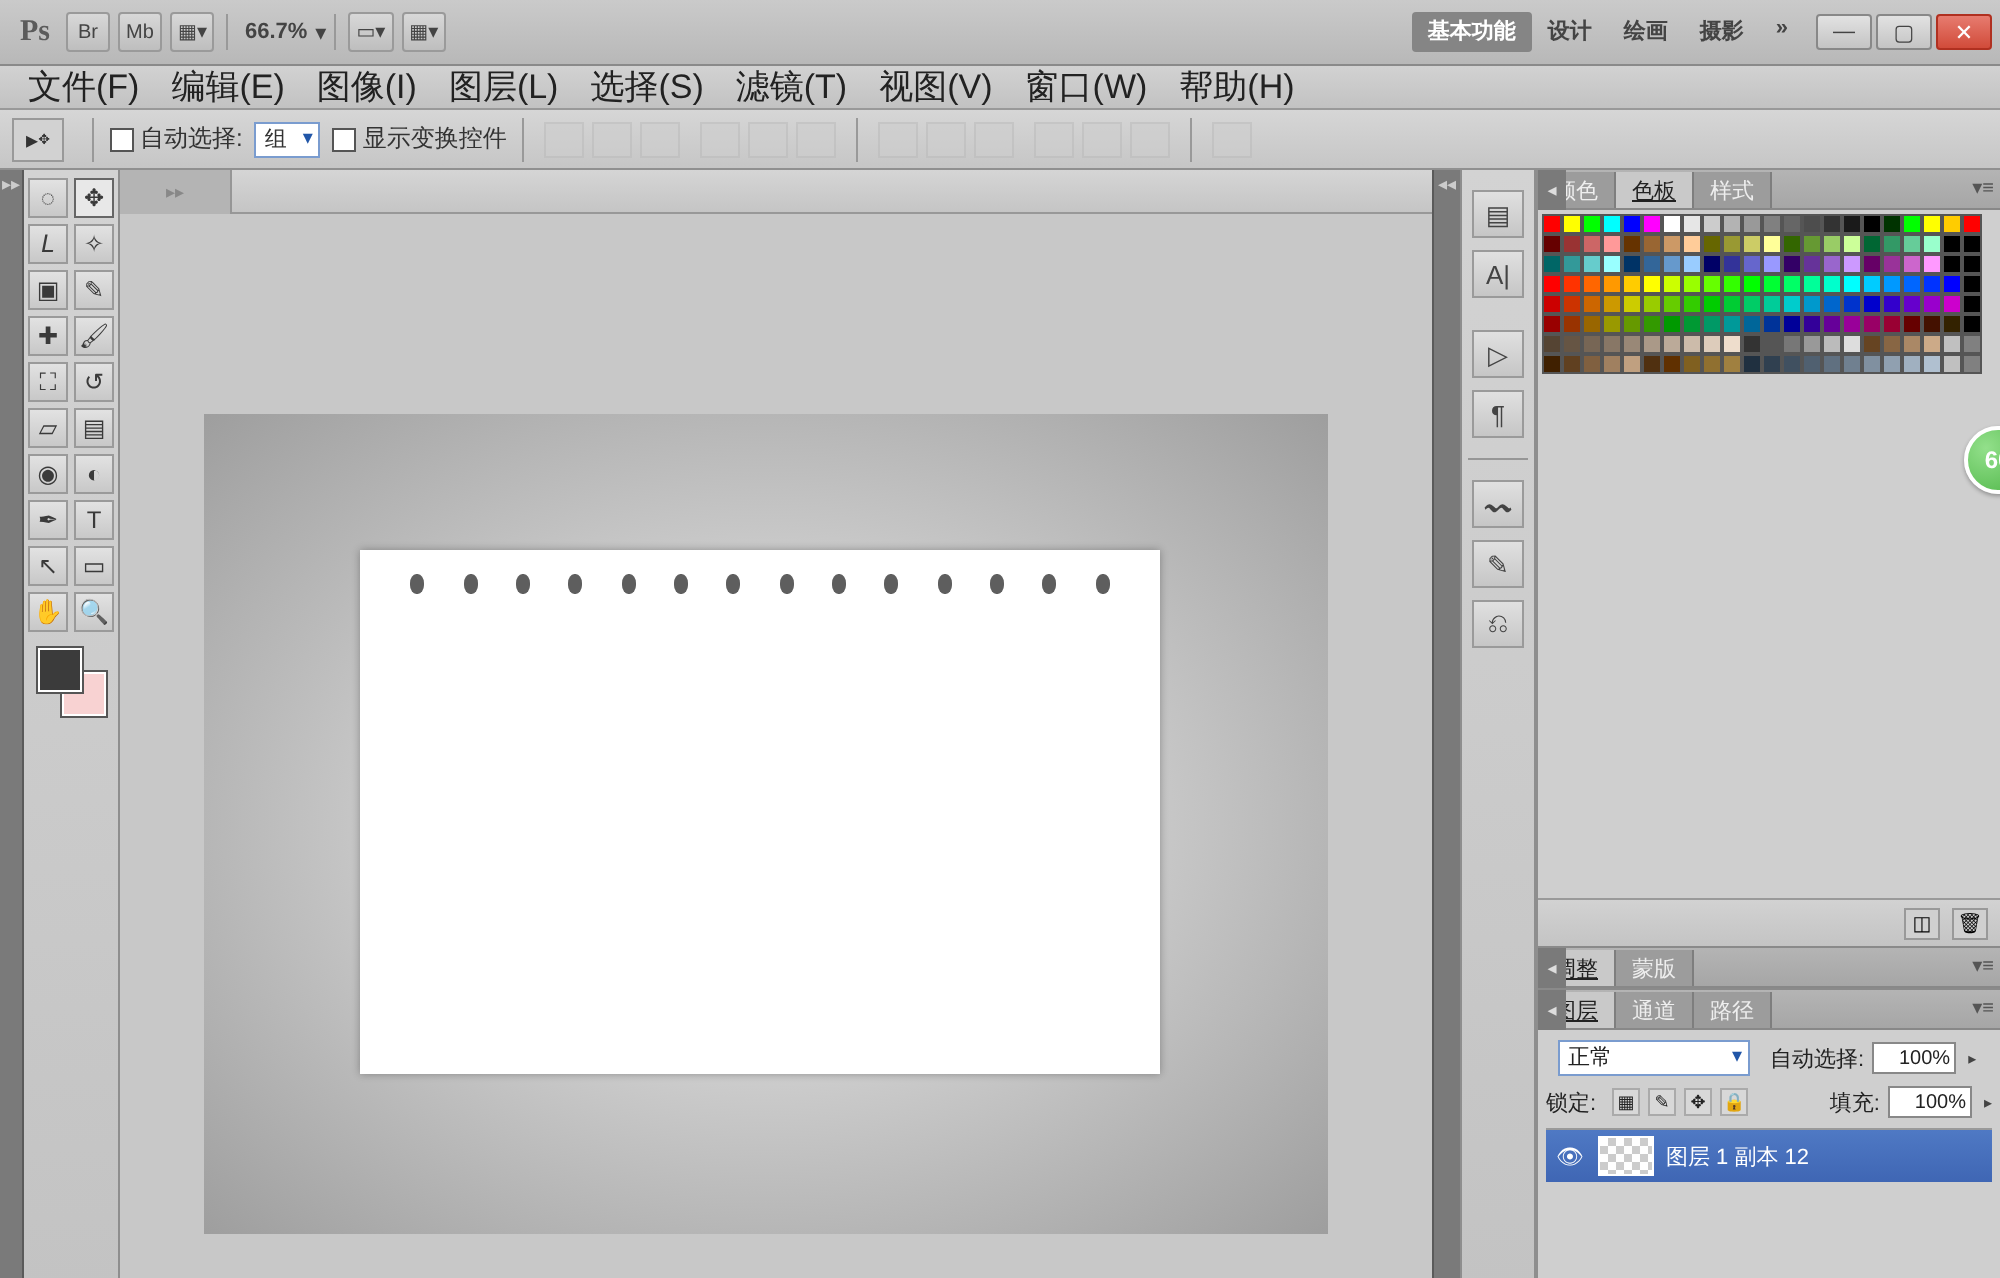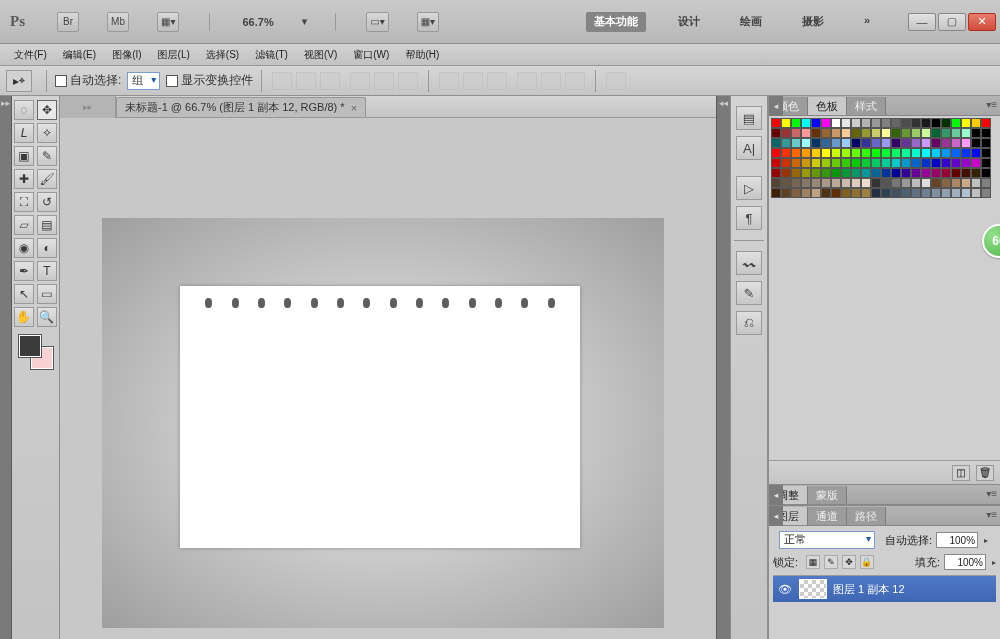--- a/index.html
+++ b/index.html
@@ -1,31 +1,31 @@
 <!DOCTYPE html>
 <html><head>
 <meta charset="utf-8">
 <style>
 * { margin: 0; padding: 0; box-sizing: border-box; font-family: "Microsoft YaHei", Arial, sans-serif; }
 html, body { width: 1000px; height: 639px; overflow: hidden; background: #c8c8c8; }
 
 
-.top-bar { height: 44px; background: linear-gradient(#cacaca,#b8b8b8); border-bottom: 1px solid #8a8a8a; display: flex; align-items: center; padding: 0 4px; font-size: 11px; color: #444; gap: 24px; }
+.top-bar { height: 33px; background: linear-gradient(#cacaca,#b8b8b8); border-bottom: 1px solid #8a8a8a; display: flex; align-items: center; padding: 0 4px; font-size: 11px; color: #444; }
 .ps-logo { font-family: "Times New Roman", serif; font-weight: bold; font-size: 15px; color: #5b5b5b; padding: 0 6px; }
 .tb-btn { display: inline-flex; align-items: center; justify-content: center; height: 20px; min-width: 22px; padding: 0 3px; border: 1px solid #9a9a9a; background: linear-gradient(#d8d8d8,#bebebe); margin: 0 2px; border-radius: 2px; font-size: 10px; cursor: pointer; }
 .tb-sep { width: 1px; height: 18px; background: #999; margin: 0 4px; }
 .top-spacer { flex: 1; }
 .ws-btn { height: 20px; padding: 2px 8px; font-size: 11px; font-weight: bold; color: #444; cursor: pointer; }
 .ws-btn.active { background: #858585; color: #fff; border-radius: 2px; }
 .win-ctrl { display: flex; gap: 2px; margin-left: 6px; }
 .win-btn { width: 28px; height: 18px; border: 1px solid #888; border-radius: 2px; background: linear-gradient(#e2e2e2,#c4c4c4); display: flex; align-items: center; justify-content: center; font-size: 11px; cursor: pointer; }
 .win-btn.close { background: linear-gradient(#e77b6f,#d14b3a); color: #fff; border-color: #b03020; }
 
 
-.menu-bar { height: 22px; background: linear-gradient(#d2d2d2,#c2c2c2); border-bottom: 1px solid #999; display: flex; align-items: center; padding: 0 6px; font-size: 10px; color: #222; }
+.menu-bar { height: 22px; background: linear-gradient(#d2d2d2,#c2c2c2); border-bottom: 1px solid #999; display: flex; align-items: center; padding: 0 6px; font-size: 17px; color: #222; }
 .menu-item { padding: 2px 8px; cursor: pointer; }
 
 
 .opt-bar { height: 30px; background: linear-gradient(#d6d6d6,#c6c6c6); border-bottom: 1px solid #909090; display: flex; align-items: center; padding: 0 6px; font-size: 12px; color: #333; }
 .opt-icon { width: 26px; height: 22px; border: 1px solid #999; background: #d2d2d2; margin-right: 6px; display:flex; align-items:center; justify-content:center; }
 .opt-sep { width: 1px; height: 22px; background: #999; margin: 0 8px; }
 .chk { width: 12px; height: 12px; border: 1px solid #555; background: #fff; margin-right: 3px; }
 .sel { height: 18px; border: 1px solid #7a9ccf; background: #fff; font-size: 11px; padding: 0 16px 0 4px; position: relative; margin: 0 6px; }
 .sel::after { content: "▾"; position: absolute; right: 3px; top: 1px; color: #2156a8; font-size: 10px; }
 .opt-ghost { width: 20px; height: 18px; border: 1px solid #bbb; background: #cecece; opacity: 0.55; margin: 0 2px; }
@@ -61,21 +61,21 @@
 .right-rail .grip { color:#ccc; font-size:9px; margin-top:2px; }
 .right-strip { width: 38px; background: linear-gradient(#d3d3d3,#c3c3c3); border-left:1px solid #8e8e8e; border-right:1px solid #8e8e8e; display:flex; flex-direction:column; align-items:center; padding-top:10px; gap:6px; }
 .strip-btn { width:26px; height:24px; border:1px solid #9a9a9a; background:linear-gradient(#e0e0e0,#c6c6c6); display:flex; align-items:center; justify-content:center; font-size:13px; color:#444; cursor:pointer;}
 .strip-sep { height:1px; width:30px; background:#969696; margin:4px 0;}
 
 .panel-col { width: 232px; background:#cfcfcf; display:flex; flex-direction:column; border-left:1px solid #8e8e8e;}
 .panel { border-bottom:1px solid #8a8a8a; background:#cfcfcf; display:flex; flex-direction:column; }
 .panel-tabs { height:20px; background:linear-gradient(#b4b4b4,#a6a6a6); display:flex; align-items:flex-end; font-size:11px; color:#333; border-bottom:1px solid #888; position:relative;}
 .panel-tabs .grip { position:absolute; left:0; top:0; width:14px; height:20px; color:#ddd; background:#7a7a7a; text-align:center; font-size:9px; line-height:20px;}
 .ptab { height:18px; padding:2px 8px; background:#9c9c9c; color:#eee; border-right:1px solid #7e7e7e; cursor:pointer;}
-.ptab.active { background:#c9c9c9; color:#222; }
+.ptab.active { background:#c9c9c9; color:#222;text-decoration:underline; }
 .ptab:first-of-type { margin-left:14px; }
 .panel-menu { position:absolute; right:3px; top:3px; font-size:10px; color:#555; cursor:pointer;}
 
 .swatches { padding:2px; background:#cfcfcf; }
 .sw-grid { display:grid; grid-template-columns: repeat(22, 10px); gap:0; }
 .sw { width:10px; height:10px; border:0.5px solid #555; cursor:pointer;}
 .swatches-blank { height:260px; background:#cfcfcf; }
 .swatches-status { height:24px; border-top:1px solid #9a9a9a; background:linear-gradient(#d2d2d2,#c4c4c4); display:flex; justify-content:flex-end; align-items:center; padding-right:6px; gap:6px;}
 .mini-btn { width:18px; height:16px; border:1px solid #999; background:#d0d0d0; font-size:10px; display:flex; align-items:center; justify-content:center; cursor:pointer;}
 
@@ -193,24 +193,20 @@
     </div>
     <div class="color-chips">
       <div class="chip-bg"></div>
       <div class="chip-fg"></div>
     </div>
   </div>
 
   <div class="doc-wrap">
     <div class="doc-tabbar">
       <div class="grip-strip">▸▸</div>
-      <div class="doc-tab">
-        <span>未标题-1 @ 66.7% (图层 1 副本 12, RGB/8) *</span>
-        <span class="x">×</span>
-      </div>
     </div>
     <div class="canvas-area">
       <div class="canvas-bg"></div>
       <div class="paper">
         <div class="holes">
           <span class="hole"></span>
             <span class="hole"></span>
             <span class="hole"></span>
             <span class="hole"></span>
             <span class="hole"></span>

